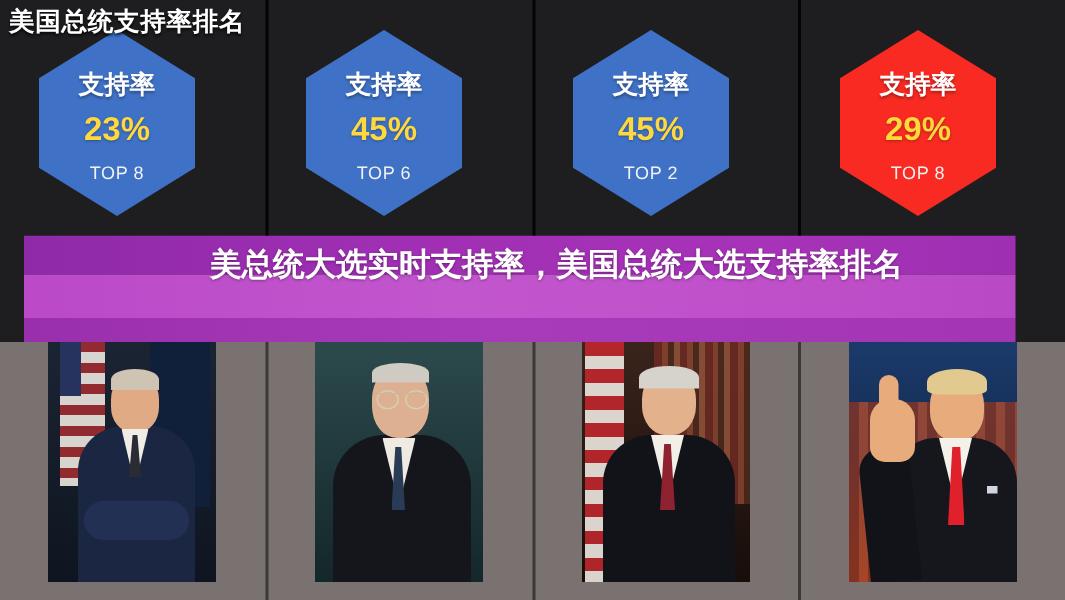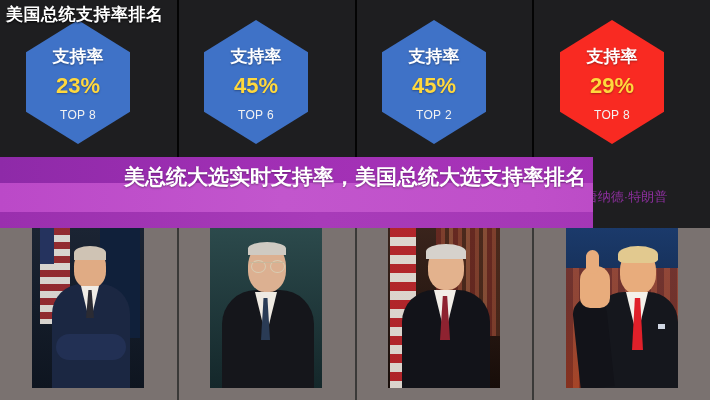--- a/index.html
+++ b/index.html
@@ -79,26 +79,27 @@
   .hex-rank {
     font-size: 12px;
     color: #f2f2f2;
     margin-top: 11px;
     letter-spacing: .4px;
   }
 
   
   #banner {
     position: absolute;
-    left: 0;
+    left: 16px;
     top: 157px;
-    width: 593px;
+    width: 644px;
     height: 71px;
     z-index: 20;
     overflow: hidden;
+    padding-left: 17px;
   }
   .band {
     position: absolute;
     left: 0;
     width: 710px;
   }
   #band-top {
     top: 0;
     height: 26px;
     background: linear-gradient(90deg, #8e2aa8 0%, #a02fb4 35%, #a733b8 70%, #9c2eb0 100%);

